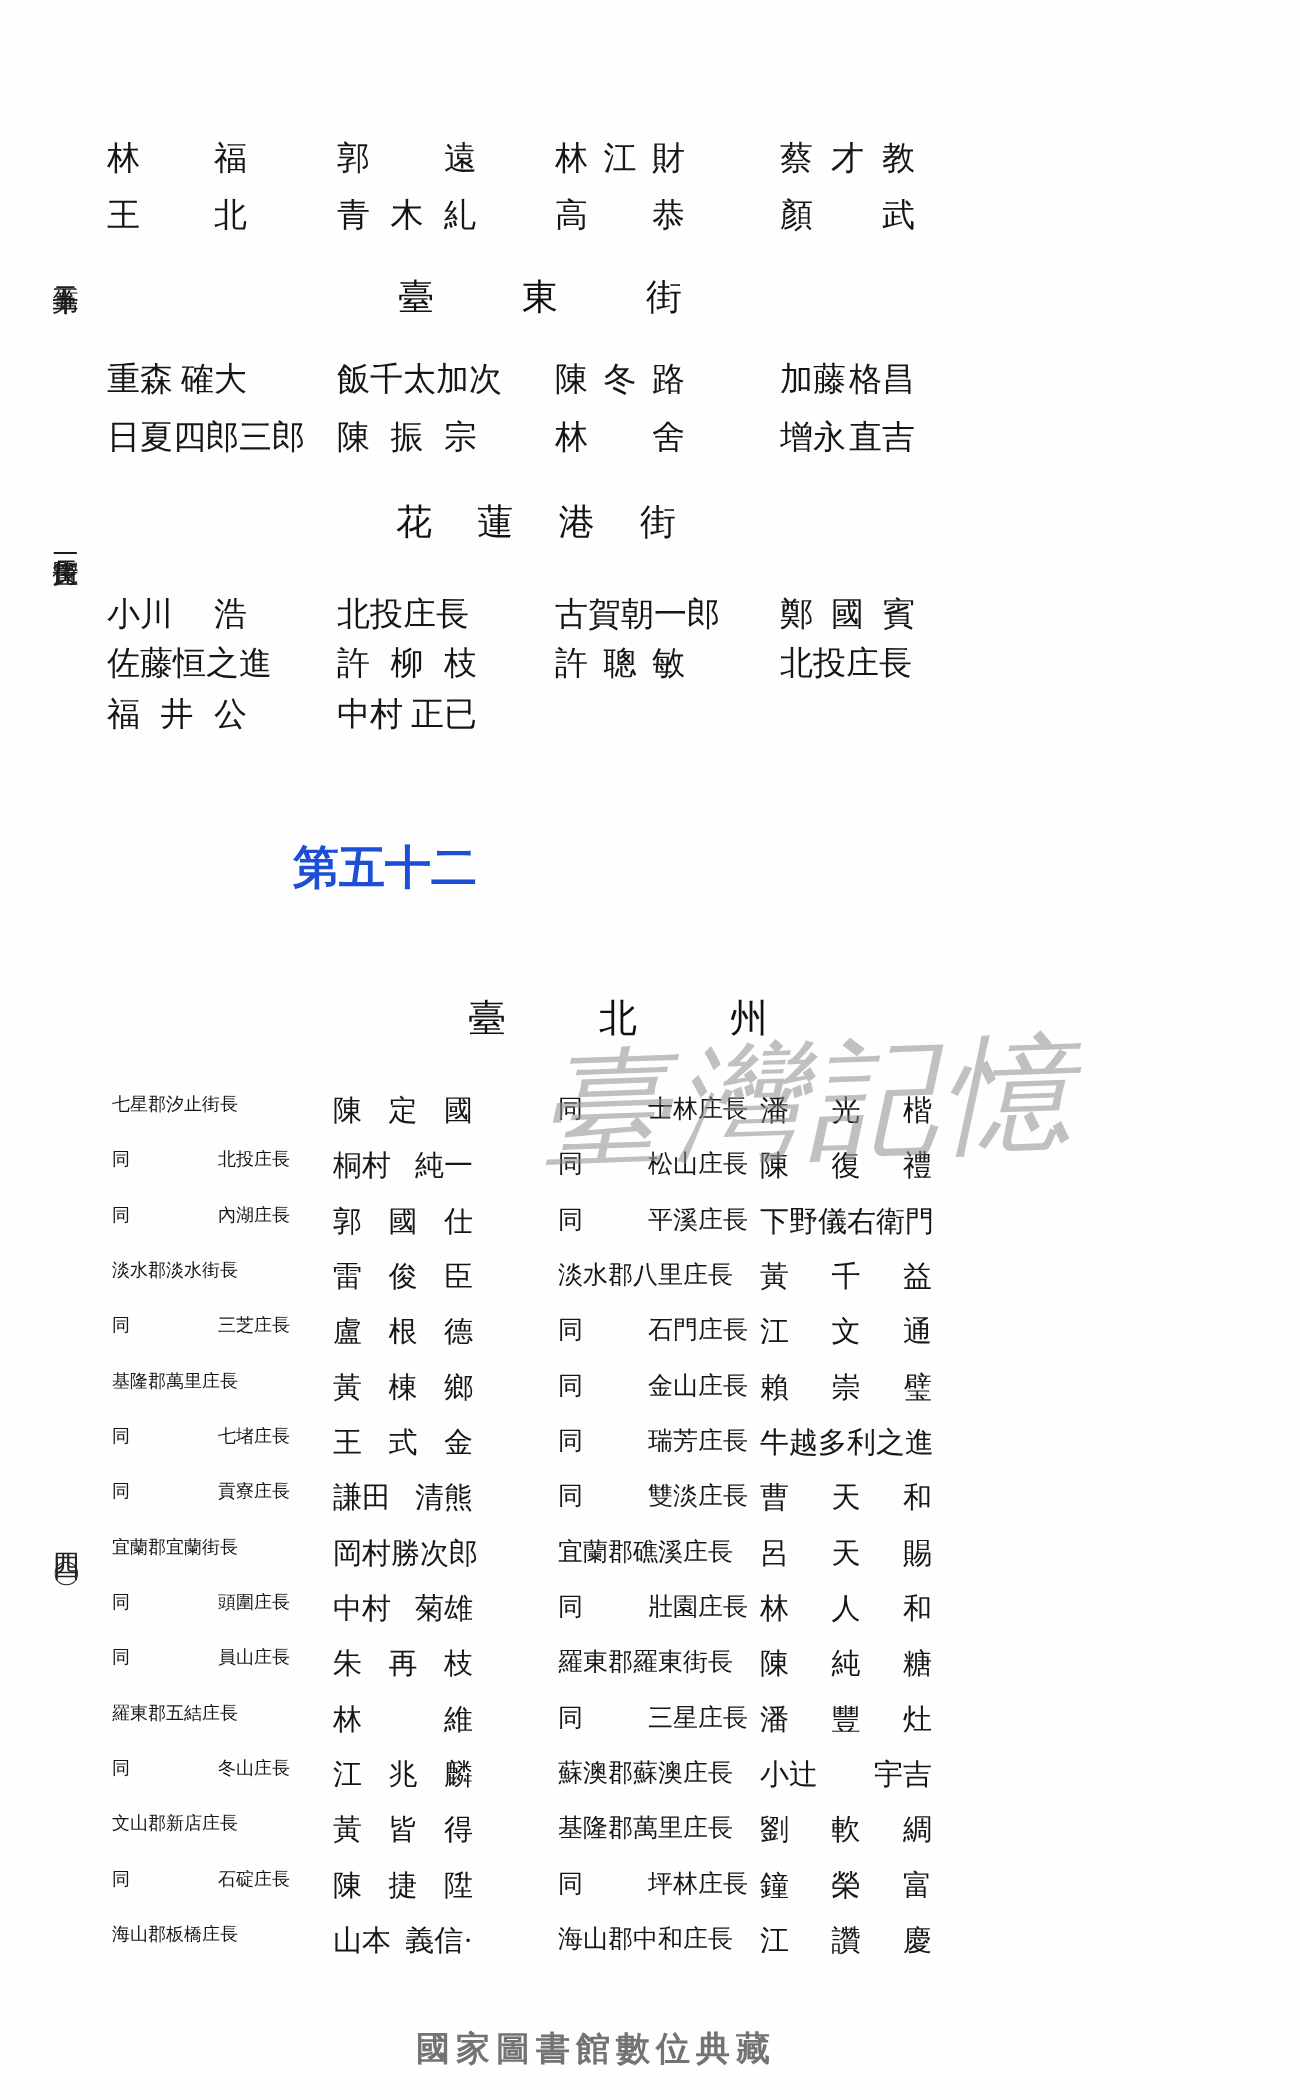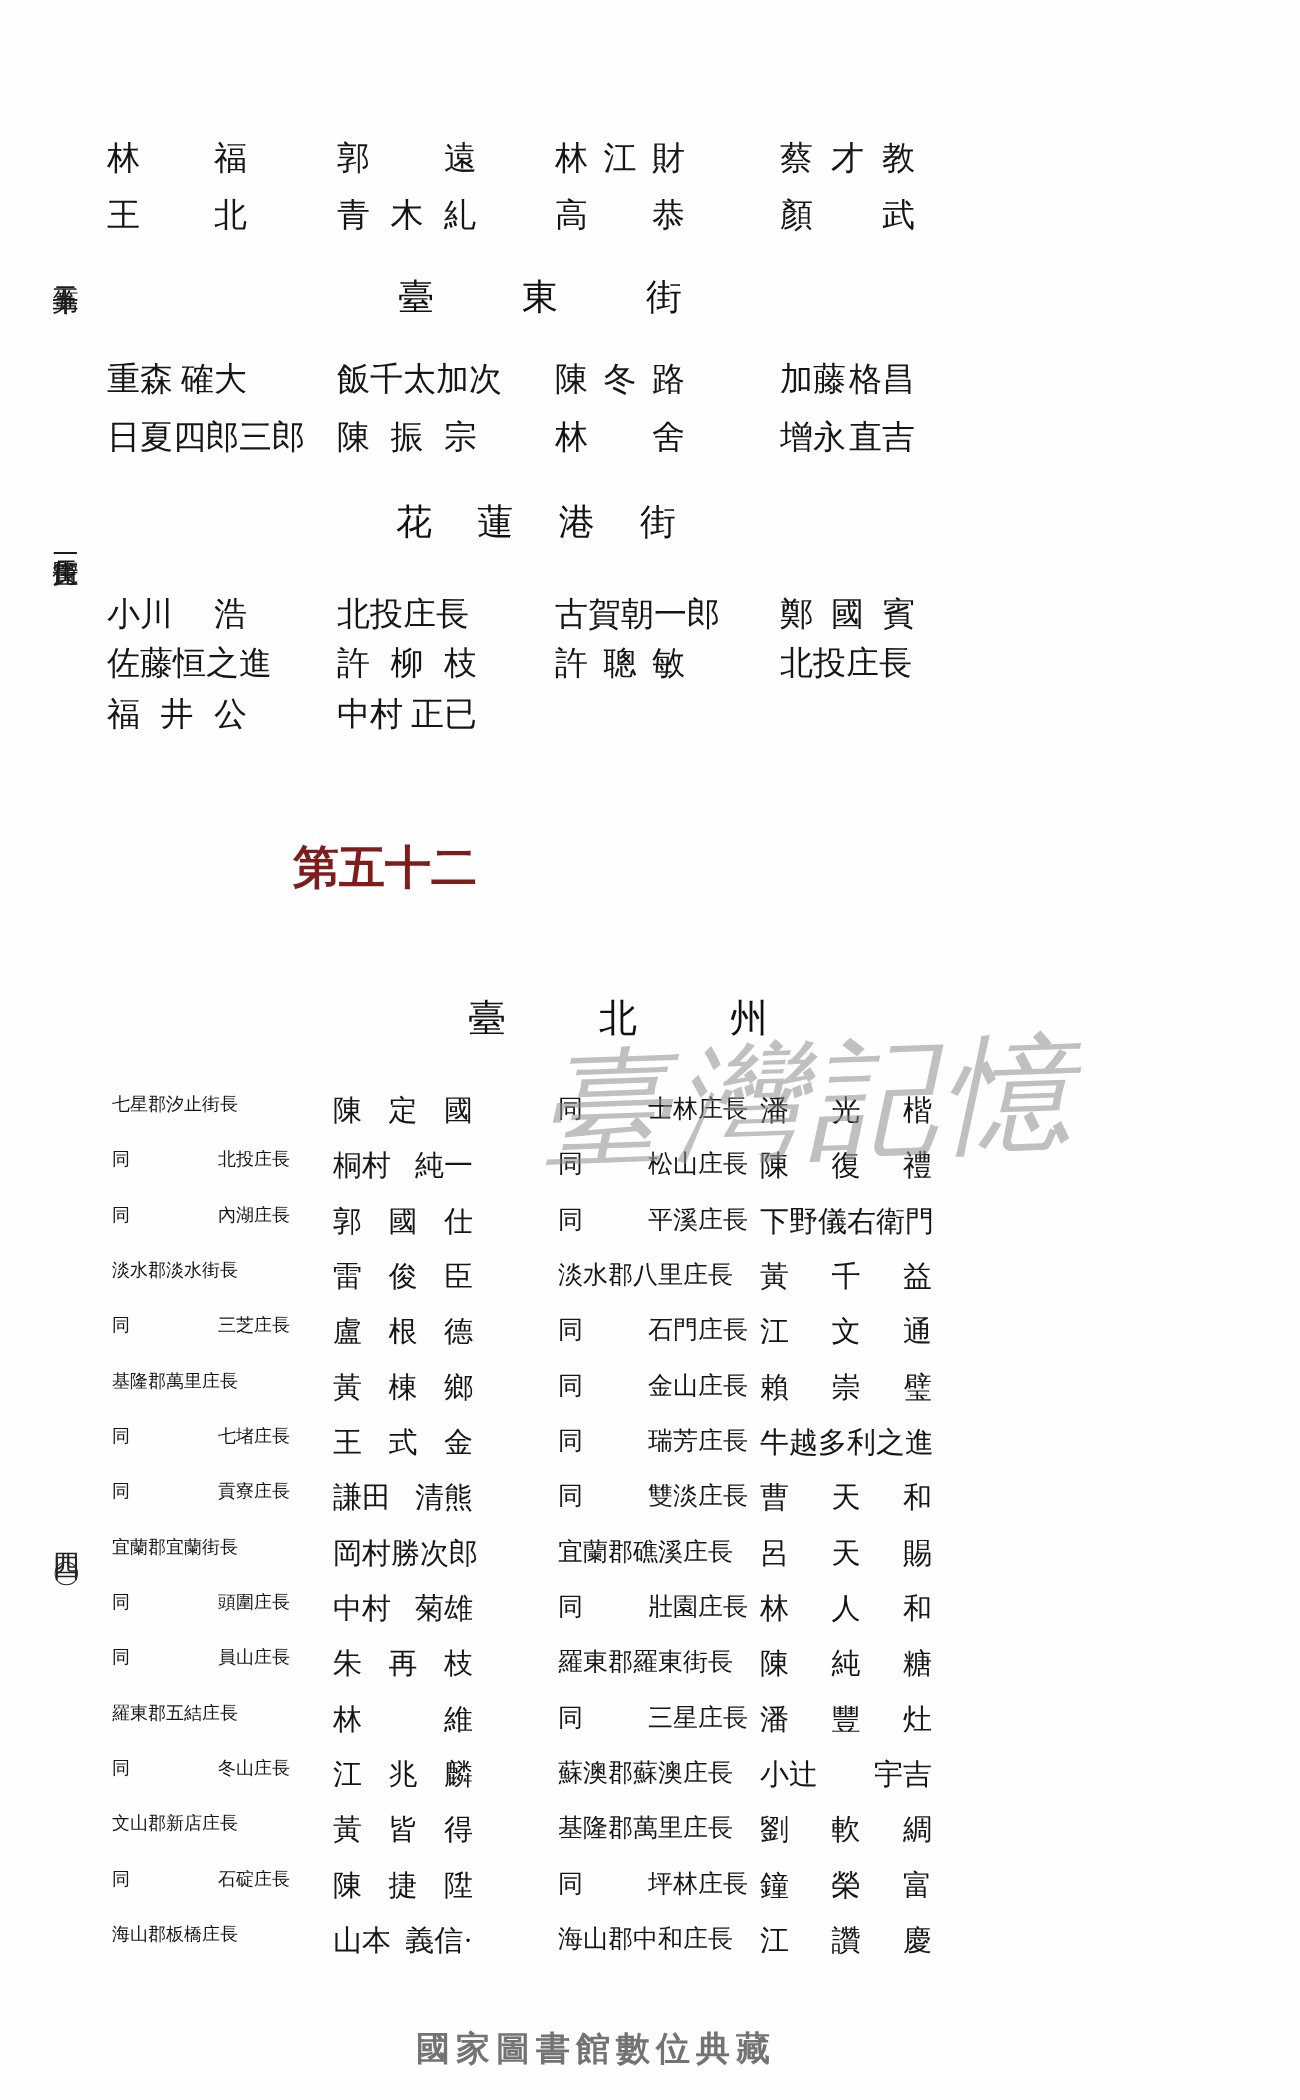--- a/index.html
+++ b/index.html
@@ -15,21 +15,21 @@
   .row{position:absolute;left:0;width:100%;height:44px;}
   .cell{position:absolute;white-space:nowrap;line-height:1.1;}
   
   .c1{left:107px;width:140px;}
   .c2{left:337px;width:140px;}
   .c3{left:555px;width:130px;}
   .c4{left:780px;width:135px;}
   .prelude-text{font-size:33px;}
   .sec-hdr{position:absolute;font-size:36px;line-height:1.1;color:#111;}
   
-  .chapter{position:absolute;left:293px;top:840px;width:448px;font-size:46px;font-weight:700;line-height:1.2;color:#7f1d1d;}
+  .chapter{position:absolute;left:293px;top:840px;width:448px;font-size:46px;font-weight:700;line-height:1.2;color:#1d4ed8;}
   
   .t-title-l{left:112px;width:178px;font-size:18px;}
   .t-name-l{left:333px;width:140px;font-size:29px;}
   .t-title-r{left:558px;width:190px;font-size:25px;}
   .t-name-r{left:760px;width:172px;font-size:29px;}
   [data-justify]{display:flex;justify-content:space-between;}
   
   .vert{writing-mode:vertical-rl;text-orientation:upright;}
   .margin-title{left:52px;top:268px;height:272px;font-size:26px;line-height:1;color:#1b1b1b;}
   .page-num{left:48px;top:1532px;height:100px;font-size:27px;letter-spacing:4px;color:#222;}

